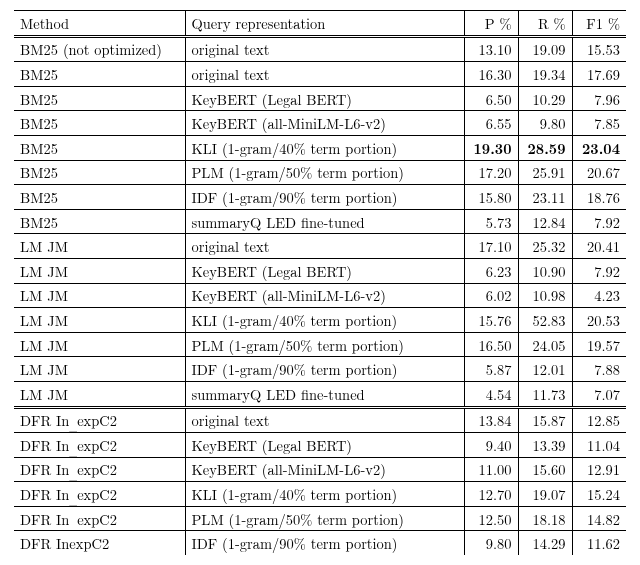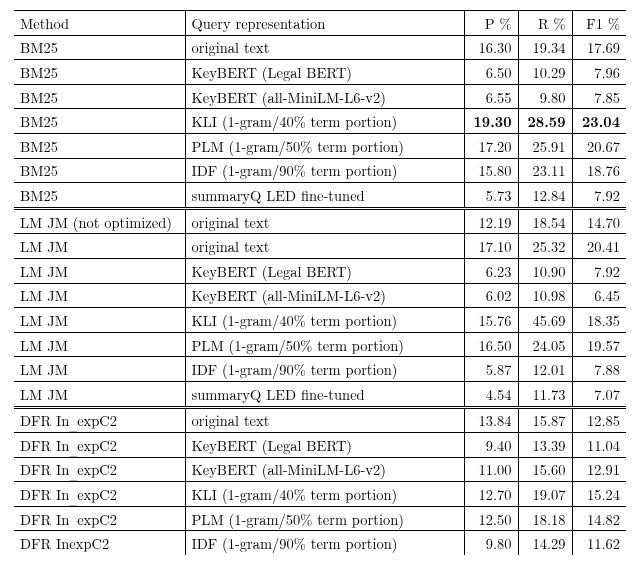--- a/index.html
+++ b/index.html
@@ -69,20 +69,27 @@
   <thead>
     <tr class="top">
       <th>Method</th>
       <th class="vline-left">Query representation</th>
       <th class="num">P %</th>
       <th class="num">R %</th>
       <th class="num">F1 %</th>
     </tr>
   </thead>
   <tbody id="tbody">
+        <tr class="dbl-top">
+          <td>BM25 (not optimized)</td>
+          <td class="vline-left">original text</td>
+          <td class="num">13.10</td>
+          <td class="num">19.09</td>
+          <td class="num">15.53</td>
+        </tr>
         <tr class="thin-top">
           <td>BM25</td>
           <td class="vline-left">original text</td>
           <td class="num">16.30</td>
           <td class="num">19.34</td>
           <td class="num">17.69</td>
         </tr>
         <tr class="thin-top">
           <td>BM25</td>
           <td class="vline-left">KeyBERT (Legal BERT)</td>
@@ -118,54 +125,47 @@
           <td class="num">23.11</td>
           <td class="num">18.76</td>
         </tr>
         <tr class="thin-top">
           <td>BM25</td>
           <td class="vline-left">summaryQ LED fine-tuned</td>
           <td class="num">5.73</td>
           <td class="num">12.84</td>
           <td class="num">7.92</td>
         </tr>
-        <tr class="dbl-top">
-          <td>LM JM (not optimized)</td>
-          <td class="vline-left">original text</td>
-          <td class="num">12.19</td>
-          <td class="num">18.54</td>
-          <td class="num">14.70</td>
-        </tr>
         <tr class="thin-top">
           <td>LM JM</td>
           <td class="vline-left">original text</td>
           <td class="num">17.10</td>
           <td class="num">25.32</td>
           <td class="num">20.41</td>
         </tr>
         <tr class="thin-top">
           <td>LM JM</td>
           <td class="vline-left">KeyBERT (Legal BERT)</td>
           <td class="num">6.23</td>
           <td class="num">10.90</td>
           <td class="num">7.92</td>
         </tr>
         <tr class="thin-top">
           <td>LM JM</td>
           <td class="vline-left">KeyBERT (all-MiniLM-L6-v2)</td>
           <td class="num">6.02</td>
           <td class="num">10.98</td>
-          <td class="num">6.45</td>
+          <td class="num">4.23</td>
         </tr>
         <tr class="thin-top">
           <td>LM JM</td>
           <td class="vline-left">KLI (1-gram/40% term portion)</td>
           <td class="num">15.76</td>
-          <td class="num">45.69</td>
-          <td class="num">18.35</td>
+          <td class="num">52.83</td>
+          <td class="num">20.53</td>
         </tr>
         <tr class="thin-top">
           <td>LM JM</td>
           <td class="vline-left">PLM (1-gram/50% term portion)</td>
           <td class="num">16.50</td>
           <td class="num">24.05</td>
           <td class="num">19.57</td>
         </tr>
         <tr class="thin-top">
           <td>LM JM</td>

